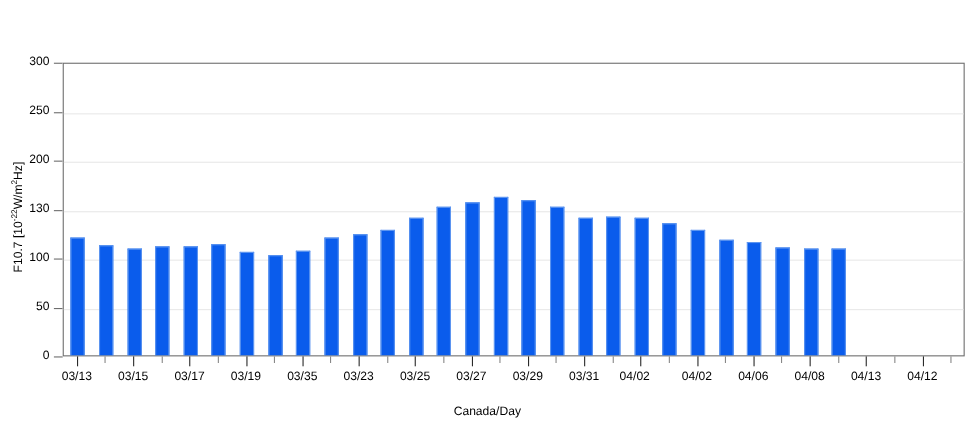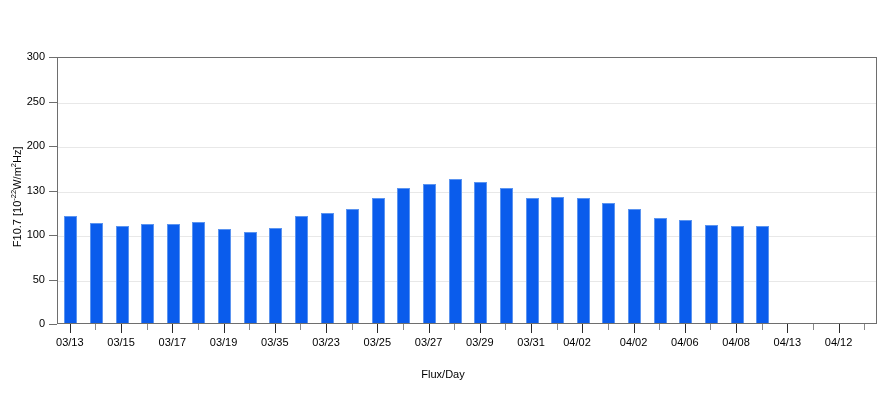--- a/index.html
+++ b/index.html
@@ -254,15 +254,15 @@
       <div class="x-tick-label" style="left: 679.062px;">04/08</div>
       <div class="x-tick-minor" style="left: 704.688px;"></div>
       <div class="x-tick-major" style="left: 730.312px;"></div>
       <div class="x-tick-label" style="left: 730.312px;">04/13</div>
       <div class="x-tick-minor" style="left: 755.938px;"></div>
       <div class="x-tick-major" style="left: 781.562px;"></div>
       <div class="x-tick-label" style="left: 781.562px;">04/12</div>
       <div class="x-tick-minor" style="left: 807.188px;"></div>
     </div>
 
-  <div class="x-axis-title">Flux/Day</div>
+  <div class="x-axis-title">Canada/Day</div>
 
 </div>
 
 </body></html>

